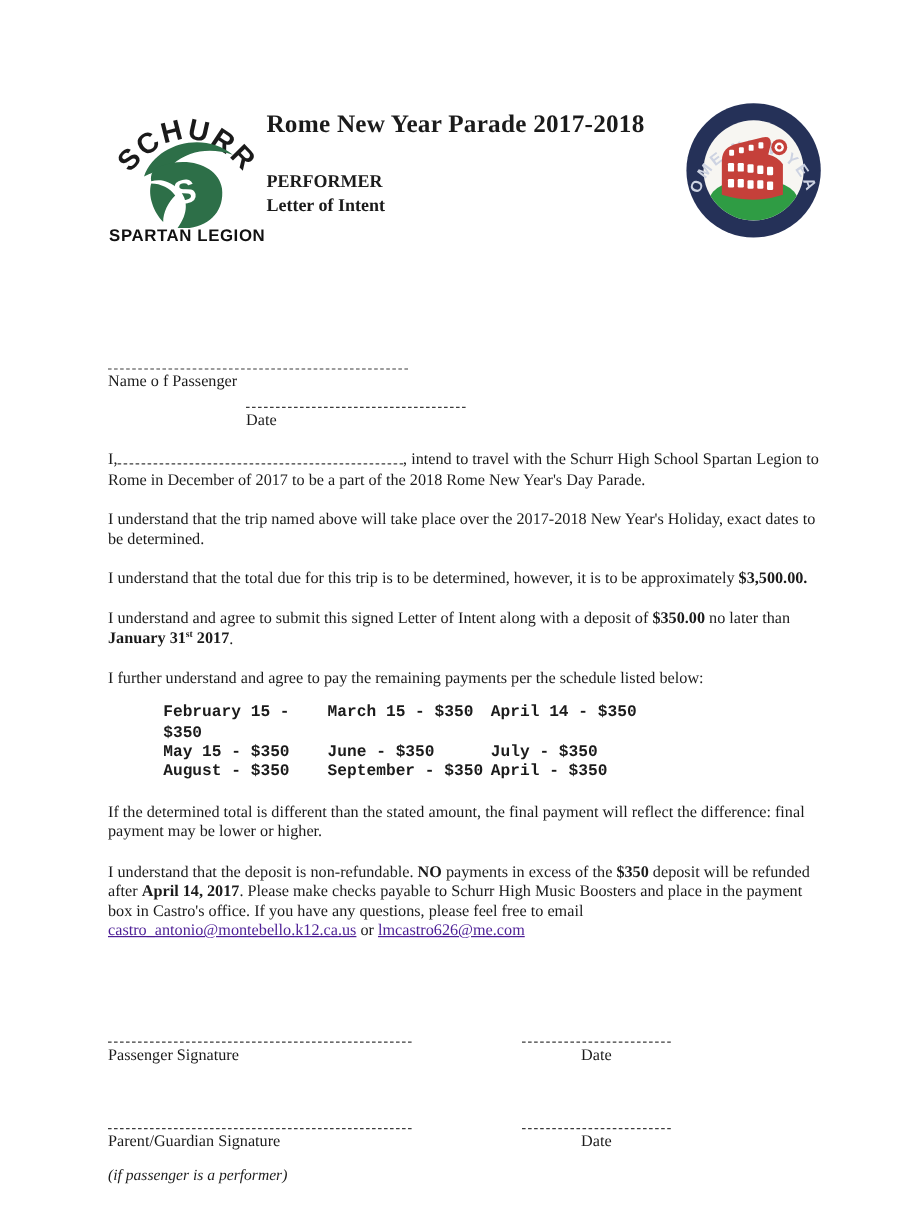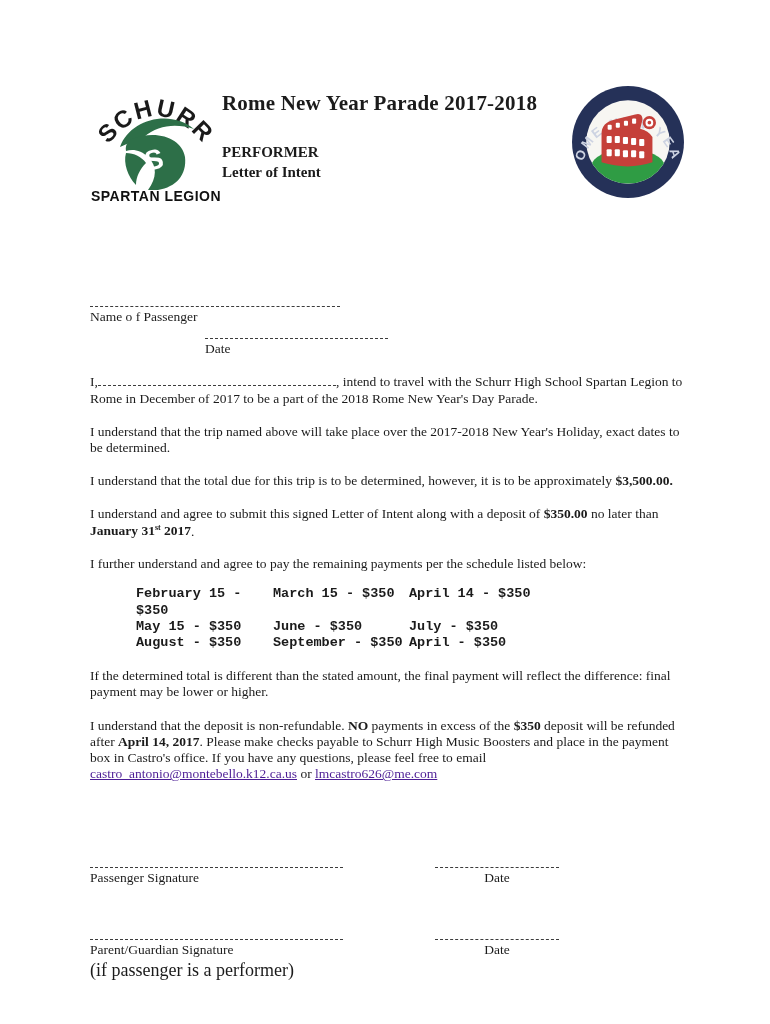--- a/index.html
+++ b/index.html
@@ -40,21 +40,21 @@
   .schedule{margin:14px 0 0 46px;display:grid;grid-template-columns:137px 136px auto;
             font-weight:bold;font-size:13.5px;line-height:1.2;font-family:Liberation Mono, monospace;}
 
   
   .sig-block{margin-top:72px;}
   .sig-row{display:flex;}
   .sig-row + .sig-row{margin-top:40px;}
   .sig-col{width:253px;}
   .sig-date-col{width:124px;margin-left:92px;}
   .sig-date-col .field-label{text-align:center;}
-  .sig-note{font-size:18px;margin-top:1px;}
+  .sig-note{font-size:13px;font-style:italic;margin-top:11px;}
 
   svg text{font-family:"Liberation Sans", sans-serif;}
 </style>
 </head>
 <body>
 
 <div class="page">
   <div class="content">
 
     <div class="header">

